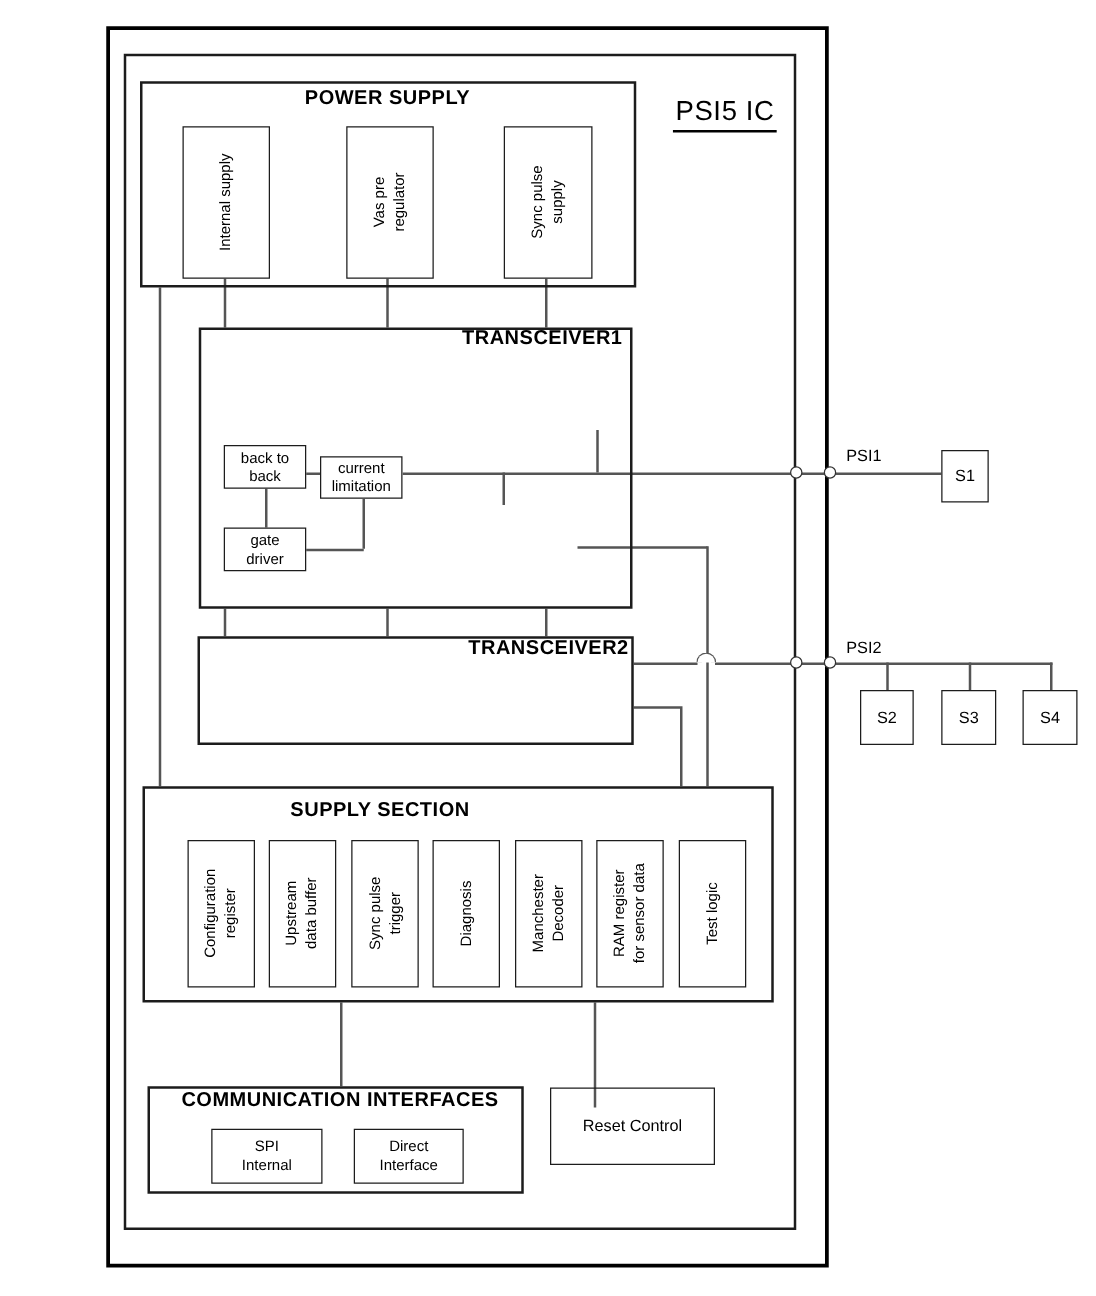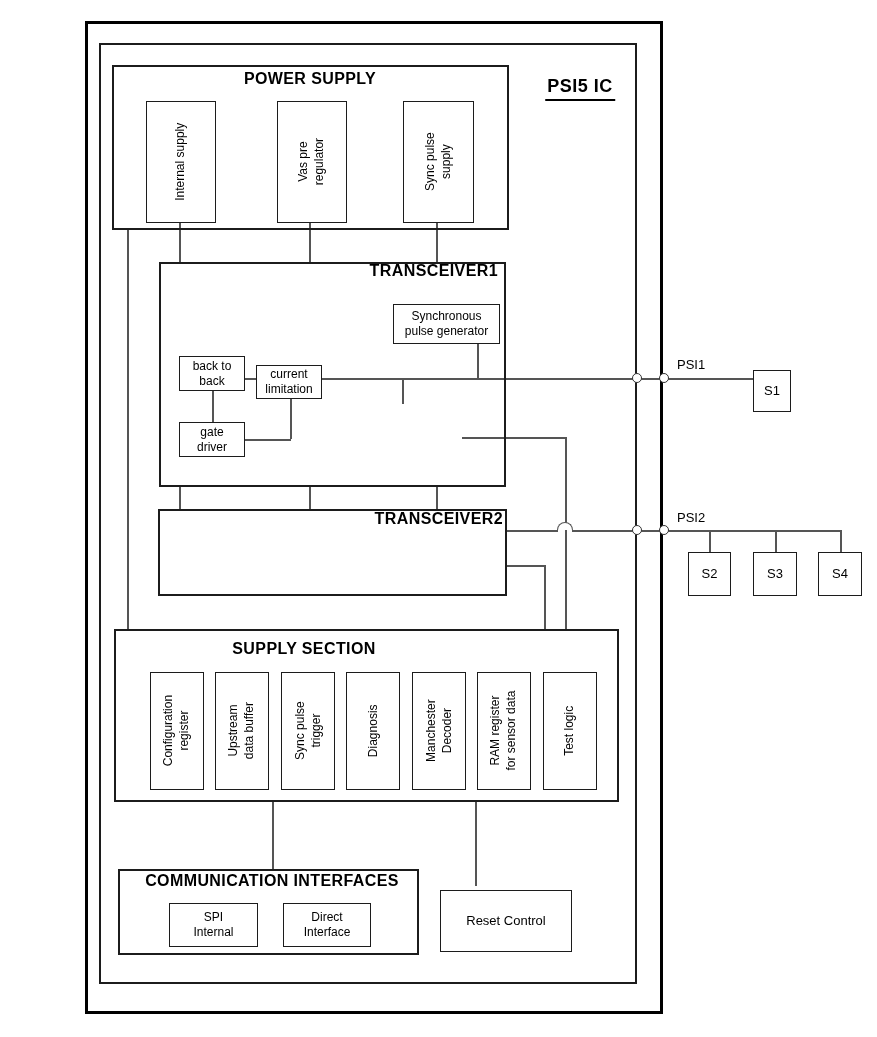--- a/index.html
+++ b/index.html
@@ -14,21 +14,21 @@
 
   .bx{position:absolute;box-sizing:border-box;border:2px solid var(--border);background:transparent;}
   .thin{border-width:1.5px;}
   .thick{border-width:3px;border-color:#000;}
 
   .hline{position:absolute;height:1.5px;background:var(--line);}
   .vline{position:absolute;width:1.5px;background:var(--line);}
 
   .lbl{position:absolute;white-space:nowrap;}
   .title{font-weight:bold;font-size:16px;letter-spacing:.4px;}
-  .chip{font-weight:bold;font-size:18px;letter-spacing:.5px;border-bottom:2.5px solid #000;padding:0 2px 2px 2px;}
+  .chip{font-weight:normal;font-size:22px;letter-spacing:.5px;border-bottom:2.5px solid #000;padding:0 2px 2px 2px;}
   .port{font-size:13px;}
 
   .ctr{display:flex;align-items:center;justify-content:center;text-align:center;}
   .small{font-size:12px;line-height:1.22;}
   .med{font-size:13px;line-height:1.25;}
   .pre{white-space:pre-line;}
   .vtxt{transform:rotate(-90deg);white-space:pre;text-align:center;font-size:12px;line-height:1.3;}
 
   .circle{position:absolute;width:10px;height:10px;border-radius:50%;background:#fff;border:1.6px solid #333;box-sizing:border-box;}
   .hop{position:absolute;width:16px;height:8px;border:1.6px solid var(--line);border-bottom:none;border-radius:8px 8px 0 0;background:#fff;box-sizing:border-box;}
@@ -93,24 +93,20 @@
 back</span>
   </div>
   <div class="bx thin ctr" style="left:256px;top:365px;width:66px;height:34px;background:#fff">
     <span class="small pre">current
 limitation</span>
   </div>
   <div class="bx thin ctr" style="left:179px;top:422px;width:66px;height:35px">
     <span class="small pre">gate
 driver</span>
   </div>
-  <div class="bx thin ctr" style="left:393px;top:304px;width:107px;height:40px">
-    <span class="small pre">Synchronous
-pulse generator</span>
-  </div>
 
   <div class="bx" style="left:158px;top:509px;width:349px;height:87px"></div>
   <div class="lbl title" style="left:503px;top:510px;transform:translateX(-100%)">TRANSCEIVER2</div>
 
   <div class="bx" style="left:114px;top:629px;width:505px;height:173px"></div>
   <div class="lbl title" style="left:304px;top:640px;transform:translateX(-50%)">SUPPLY SECTION</div>
 
   <div class="bx thin ctr" style="left:150px;top:672px;width:54px;height:118px">
     <span class="vtxt">Configuration
 register</span>
@@ -142,33 +138,33 @@
   <div class="lbl title" style="left:272px;top:872px;transform:translateX(-50%)">COMMUNICATION INTERFACES</div>
   <div class="bx thin ctr" style="left:169px;top:903px;width:89px;height:44px">
     <span class="small pre">SPI
 Internal</span>
   </div>
   <div class="bx thin ctr" style="left:283px;top:903px;width:88px;height:44px">
     <span class="small pre">Direct
 Interface</span>
   </div>
 
-  <div class="bx thin ctr" style="left:440px;top:890px;width:132px;height:62px">
+  <div class="bx thin ctr" style="left:440px;top:870px;width:132px;height:62px">
     <span class="med">Reset Control</span>
   </div>
 
   <div class="circle" style="left:632px;top:373px"></div>
   <div class="circle" style="left:659px;top:373px"></div>
   <div class="circle" style="left:632px;top:525px"></div>
   <div class="circle" style="left:659px;top:525px"></div>
 
   <div class="lbl port" style="left:677px;top:357px">PSI1</div>
   <div class="lbl port" style="left:677px;top:510px">PSI2</div>
 
-  <div class="bx thin ctr" style="left:753px;top:370px;width:38px;height:42px">
+  <div class="bx thin ctr" style="left:753px;top:360px;width:38px;height:42px">
     <span class="med">S1</span>
   </div>
   <div class="bx thin ctr" style="left:688px;top:552px;width:43px;height:44px">
     <span class="med">S2</span>
   </div>
   <div class="bx thin ctr" style="left:753px;top:552px;width:44px;height:44px">
     <span class="med">S3</span>
   </div>
   <div class="bx thin ctr" style="left:818px;top:552px;width:44px;height:44px">
     <span class="med">S4</span>

